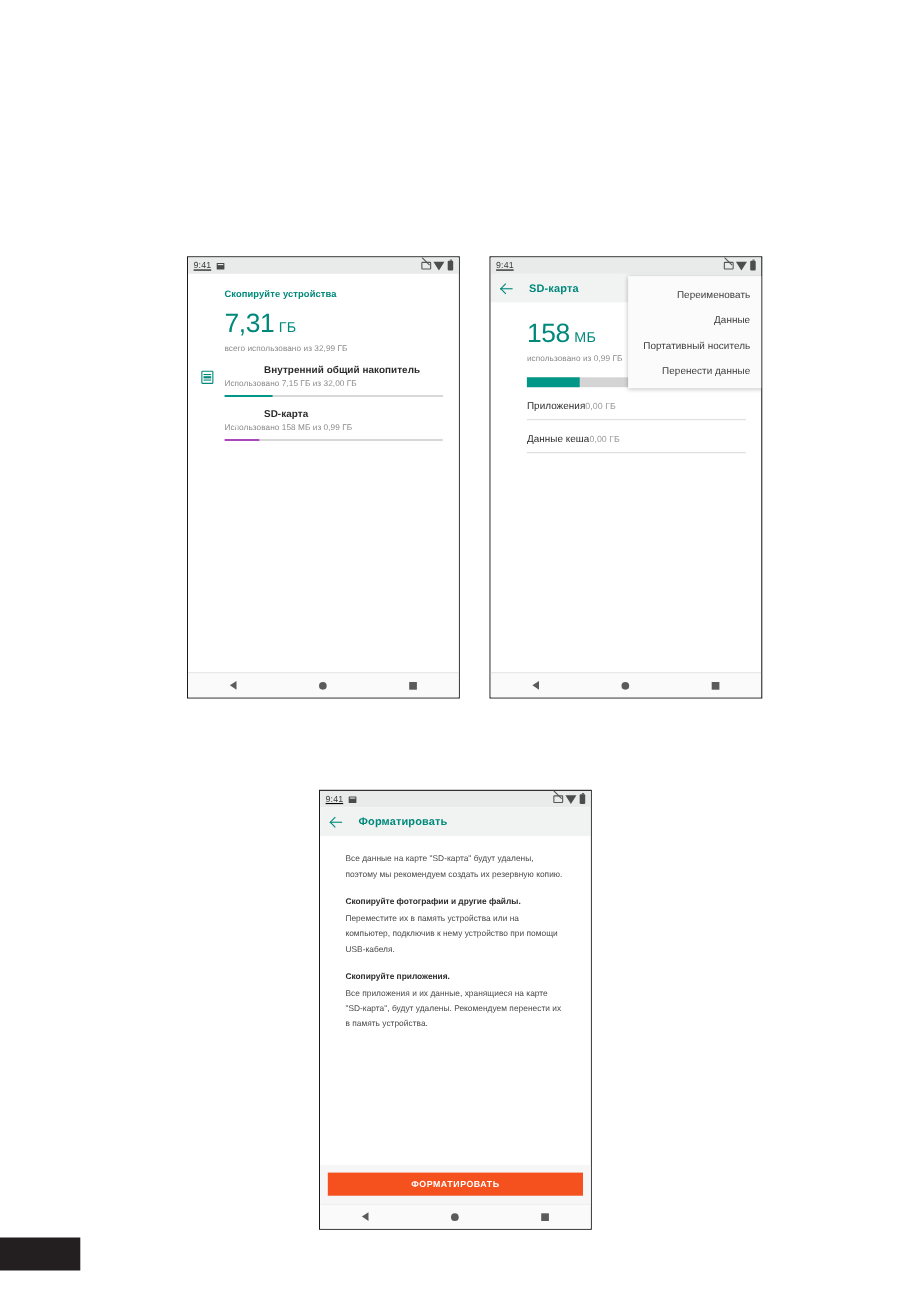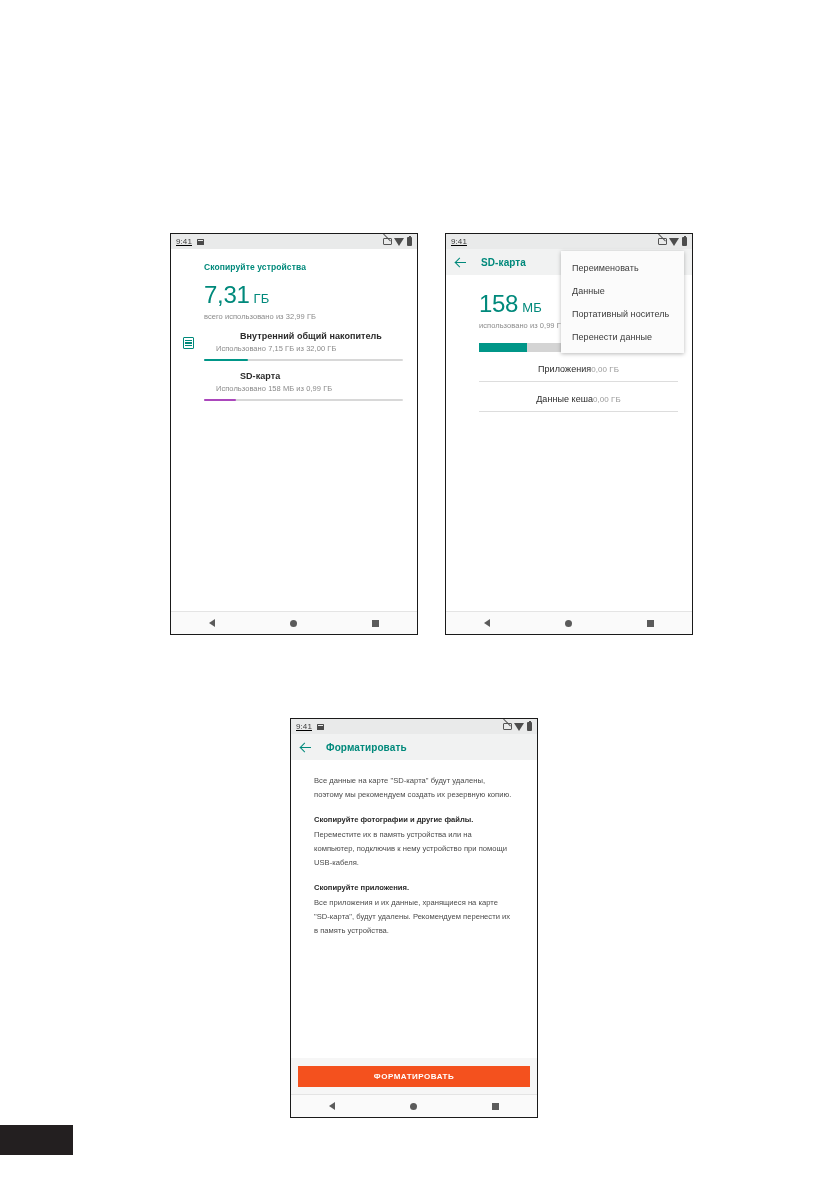--- a/index.html
+++ b/index.html
@@ -224,21 +224,20 @@
     font-weight: bold;
     color: #2b2b2b;
     letter-spacing: 0.05px;
     padding-left: 36px;
   }
   .storage-row .desc {
     font-size: 7.5px;
     color: #8a8a8a;
     margin-top: 2.5px;
     letter-spacing: 0.05px;
-    margin-left: 12px;
   }
   .bar-track {
     height: 2.5px;
     background: #d8d8d8;
     margin-top: 6px;
     position: relative;
     border-radius: 1px;
   }
   .bar-fill {
     height: 100%;
@@ -275,21 +274,21 @@
     position: absolute;
     right: 0; top: 0;
     border-top: 3.5px solid #ffffff;
     border-left: 3.5px solid transparent;
   }
 
   
   .list-row {
     display: flex;
     align-items: center;
-    justify-content: center;
+    justify-content: flex-start;
     padding: 12px 14px 7px 33px;
     cursor: pointer;
   }
   .list-row .lbl {
     font-size: 9px;
     color: #2b2b2b;
     letter-spacing: 0.05px;
   }
   .list-row .val {
     font-size: 8px;
@@ -500,21 +499,21 @@
       <div class="divider"></div>
     </div>
 
     <div class="navbar">
       <span class="nav-back"></span>
       <span class="nav-home"></span>
       <span class="nav-recent"></span>
     </div>
   </div>
 
-  <div class="popup-menu" style="left:115px; top:17px; width:123px;">
+  <div class="popup-menu" style="left:125px; top:17px; width:123px;text-align:right;">
     <div class="menu-item">Переименовать</div>
     <div class="menu-item">Данные</div>
     <div class="menu-item">Портативный носитель</div>
     <div class="menu-item">Перенести данные</div>
   </div>
 </div>
 
 <div class="phone" style="left:290px; top:718px; width:248px; height:400px;">
   <div class="screen">
 

